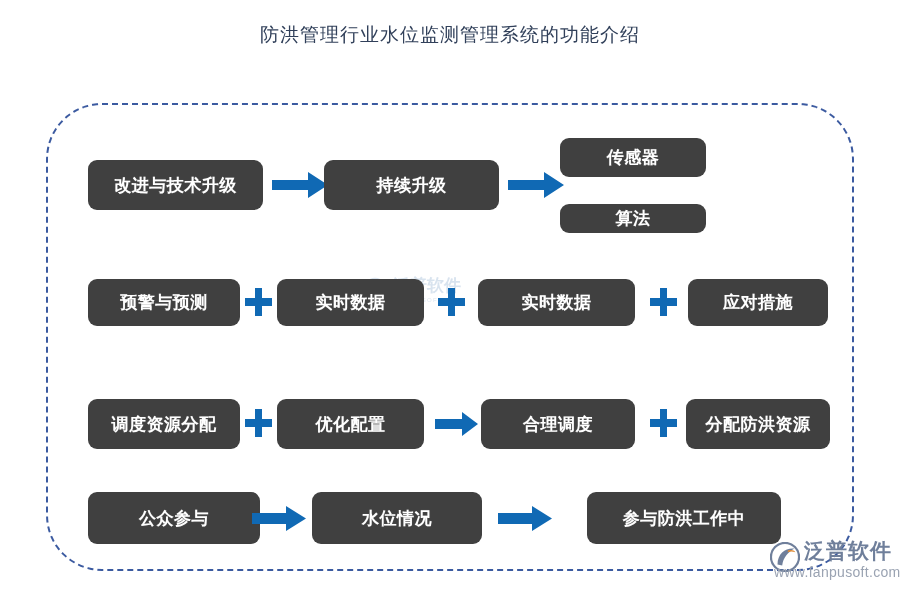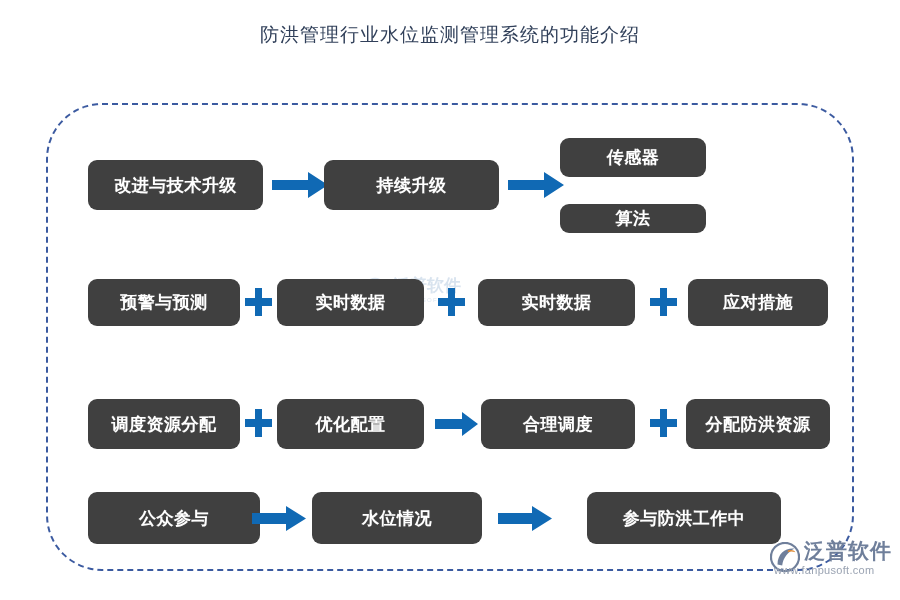--- a/index.html
+++ b/index.html
@@ -139,21 +139,21 @@
     line-height: 1;
   }
   .brand-cn {
     font-size: 21px;
     font-weight: bold;
     color: #6f7f9b;
     letter-spacing: 1px;
     white-space: nowrap;
   }
   .brand-url {
-    font-size: 11px;
+    font-size: 14px;
     color: #9aa3b2;
     letter-spacing: 0.3px;
     margin-top: 4px;
     margin-left: -30px;
     white-space: nowrap;
   }
 </style>
 </head>
 <body>
 

